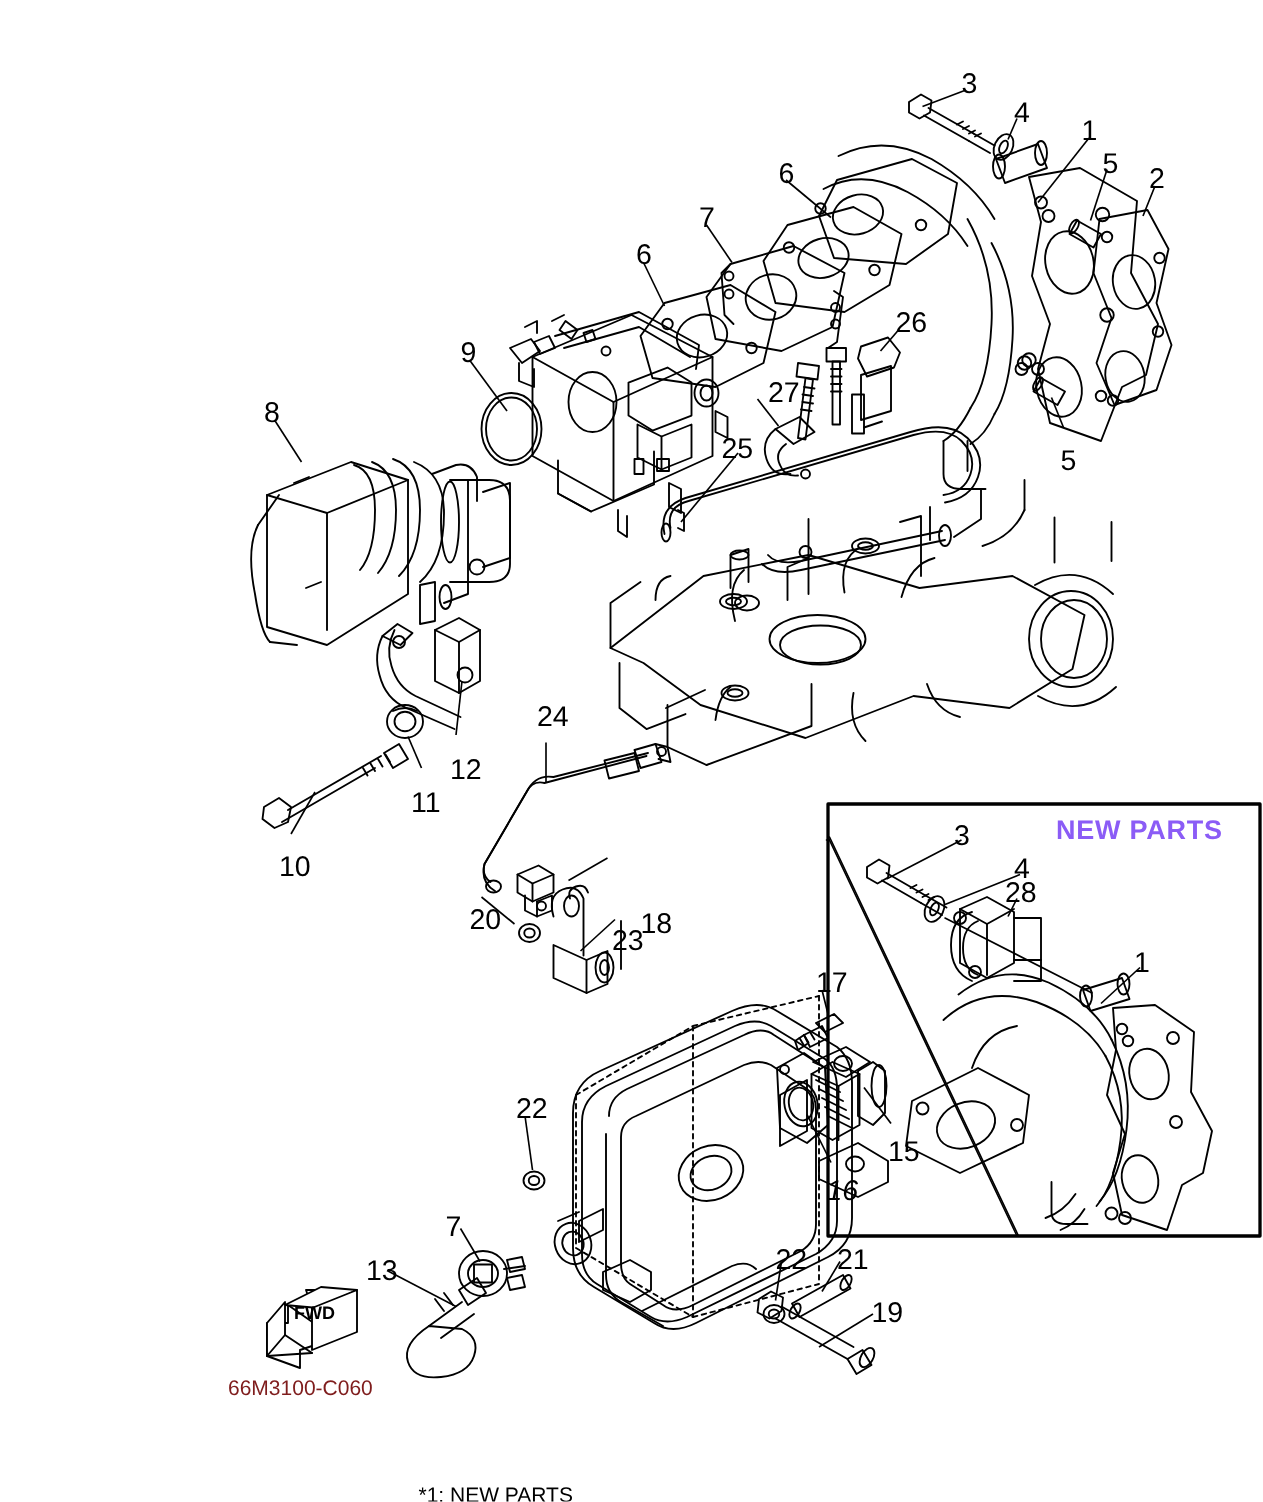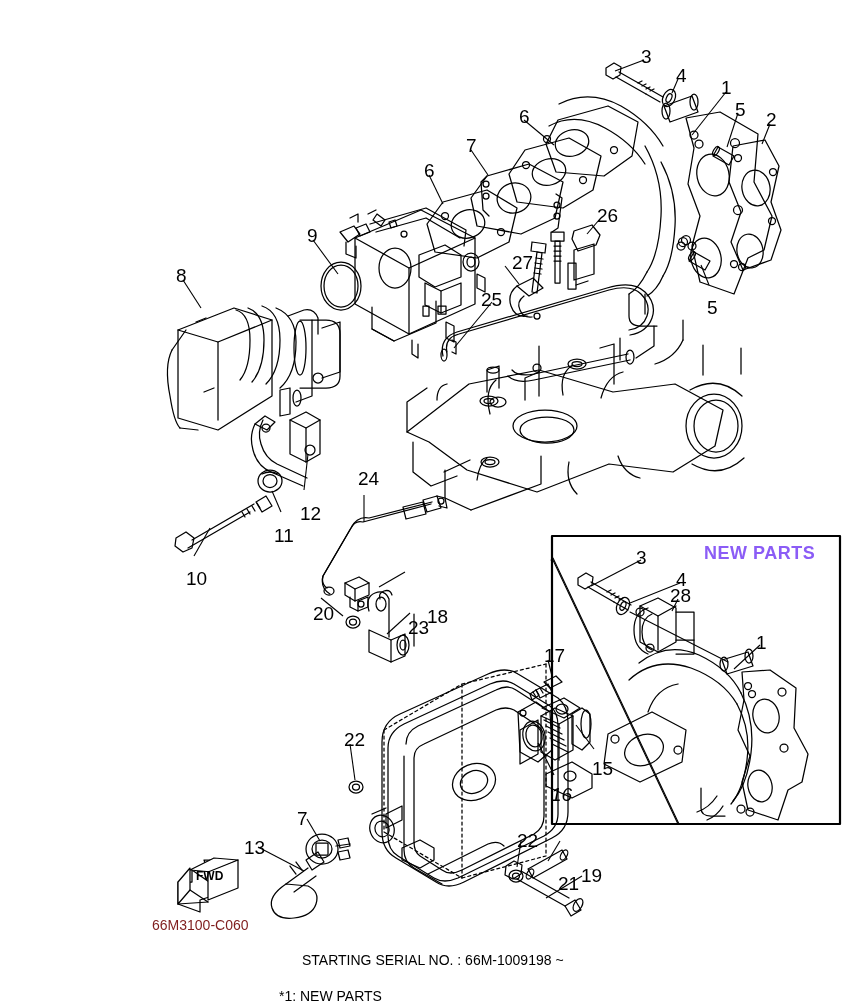--- a/index.html
+++ b/index.html
@@ -540,32 +540,31 @@
       <div class="lbl" style="left: 408px; top: 582px; margin-top: 36px;">23</div>
       <div class="lbl" style="left: 313px; top: 604px;">20</div>
       <div class="lbl" style="left: 427px; top: 607px;">18</div>
       <div class="lbl" style="left: 544px; top: 646px;">17</div>
       <div class="lbl" style="left: 344px; top: 730px;">22</div>
       <div class="lbl" style="left: 592px; top: 759px;">15</div>
       <div class="lbl" style="left: 551px; top: 785px; font-style: italic;">16</div>
       <div class="lbl" style="left: 297px; top: 809px;">7</div>
       <div class="lbl" style="left: 244px; top: 838px;">13</div>
       <div class="lbl" style="left: 517px; top: 831px;">22</div>
-      <div class="lbl" style="left: 558px; top: 831px; margin-top: 43px;">21</div>
+      <div class="lbl" style="left: 558px; top: 831px;">21</div>
       <div class="lbl" style="left: 581px; top: 866px;">19</div>
       <div class="lbl" style="left: 636px; top: 548px;">3</div>
       <div class="lbl" style="left: 676px; top: 570px;">4</div>
       <div class="lbl" style="left: 670px; top: 586px; text-align: center;">28</div>
       <div class="lbl" style="left: 756px; top: 633px;">1</div>
     </div>
 
   <div class="newparts-title" style="left:704px;top:543px;">NEW PARTS</div>
 
   <div style="position:absolute;left:196px;top:866px;transform:rotate(0deg);">
     <span class="fwdtext">FWD</span>
   </div>
 
   <div class="drawno" style="left:152px;top:917px;">66M3100-C060</div>
 
   <div class="footnote" style="left:279px;top:988px;">*1: NEW PARTS</div>
-  <div class="footnote" style="left:302px;top:952px;">STARTING SERIAL NO. : 66M-1009198 ~</div>
 
 </div>
 
 </body></html>

